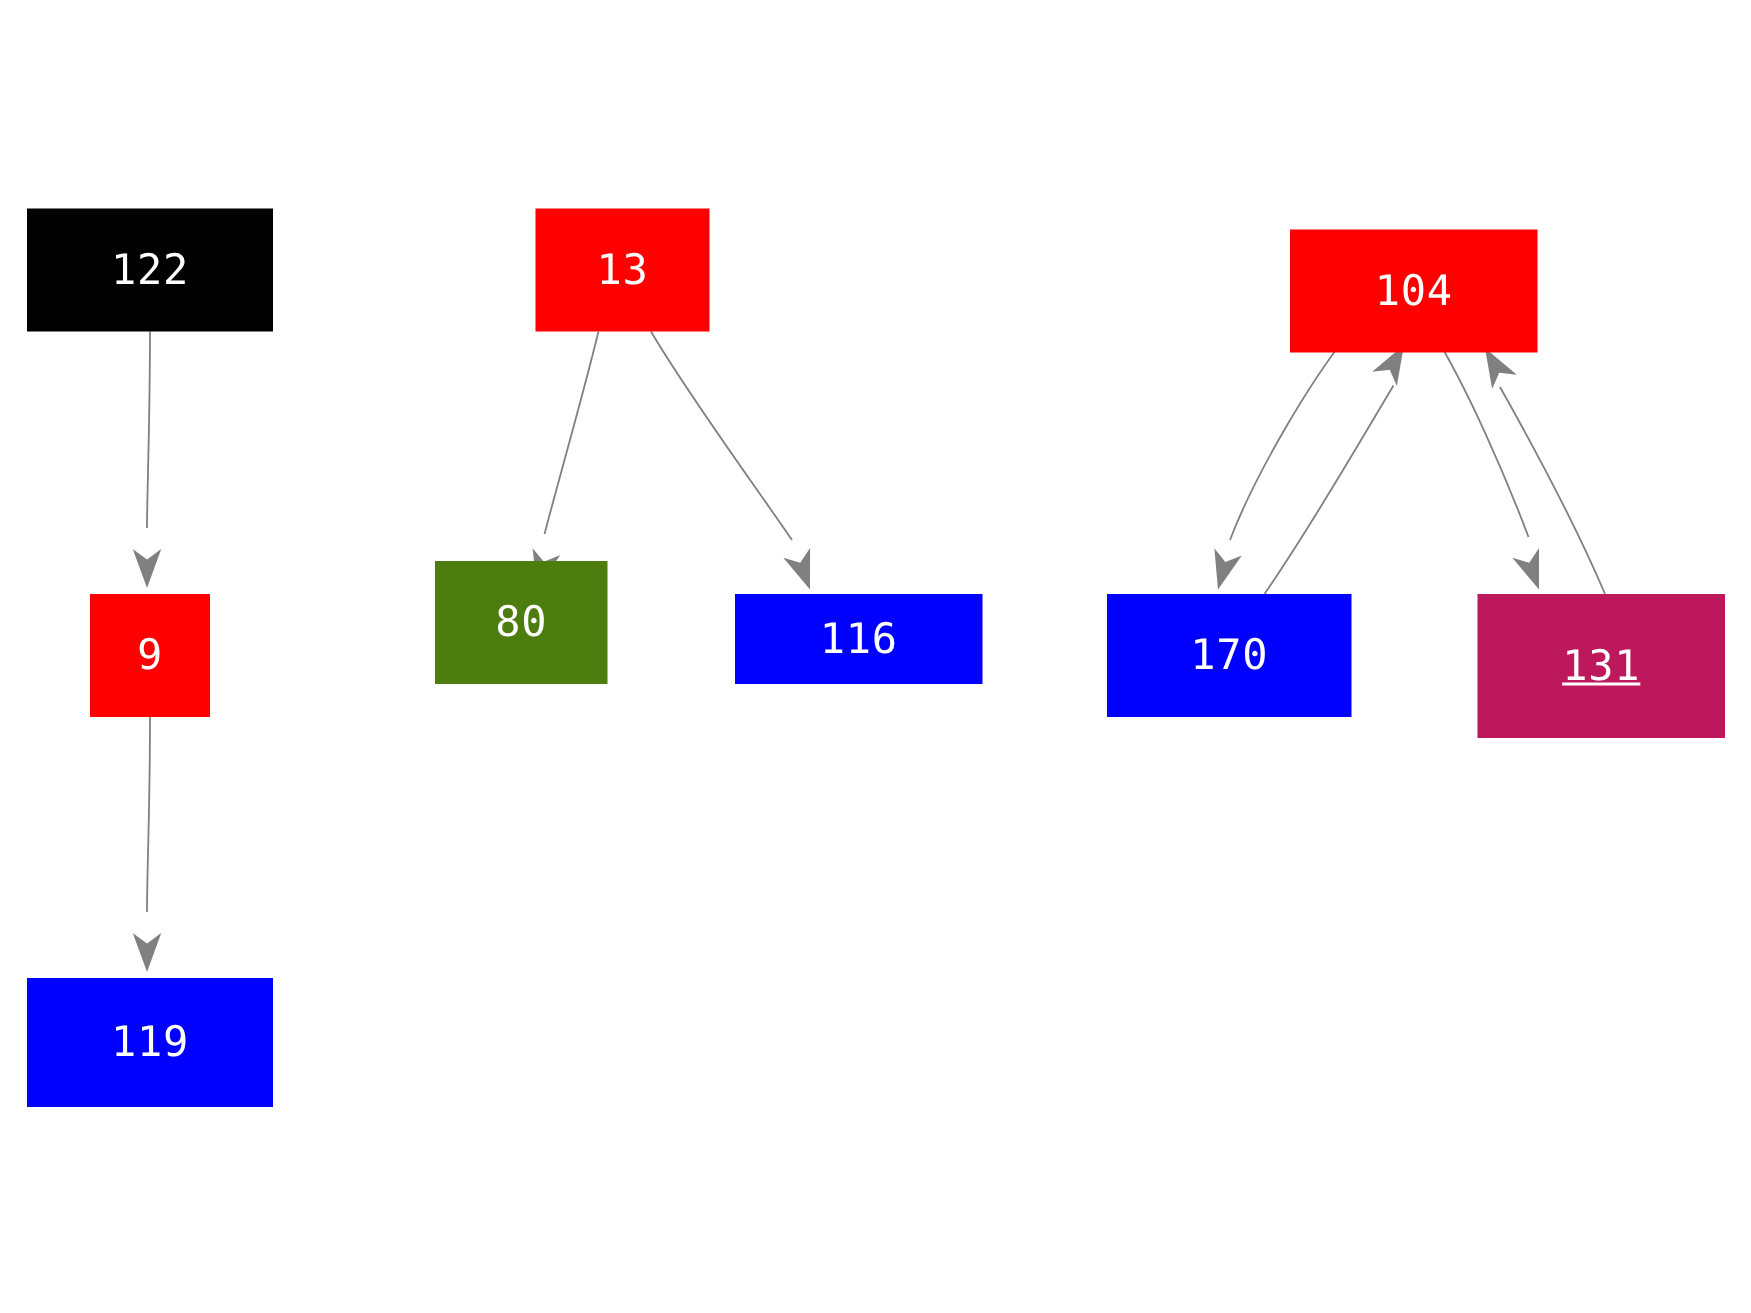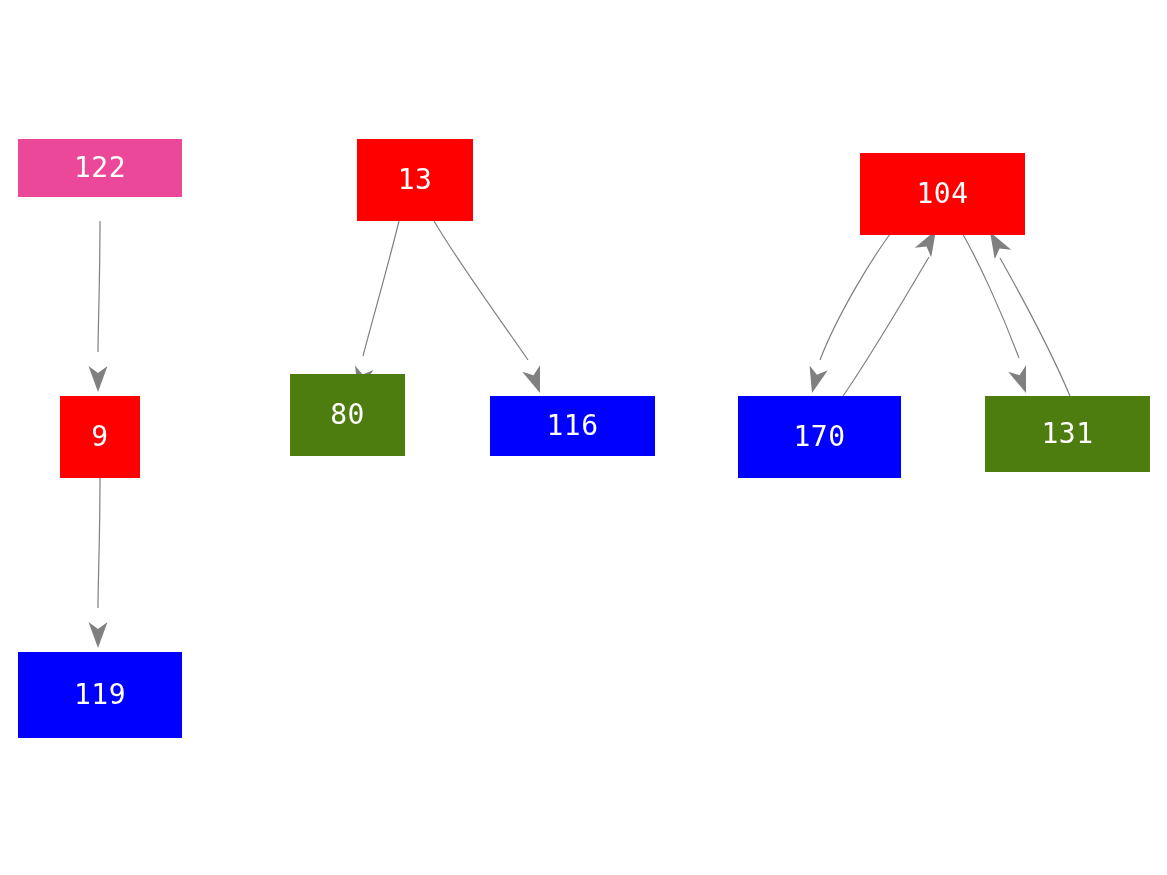--- a/index.html
+++ b/index.html
@@ -76,21 +76,21 @@
       <g>
         <path d="M 955,221 C 978,258 1004,318 1019,358" fill="none" stroke="#808080" stroke-width="1.2"></path>
         <path d="M 0,0 L -9.5,-26 L 0,-19 L 9.5,-26 Z" fill="#808080" transform="translate(1026,393) rotate(-20)"></path>
       </g>
       <g>
         <path d="M 1070,396 C 1048,344 1018,290 1000,258" fill="none" stroke="#808080" stroke-width="1.2"></path>
         <path d="M 0,0 L -9.5,-26 L 0,-19 L 9.5,-26 Z" fill="#808080" transform="translate(990,232) rotate(-210)"></path>
       </g>
     </svg>
   <div id="node-layer">
-      <div class="node" style="left: 18px; top: 139px; width: 164px; height: 58px; background: #ec4899;">
+      <div class="node" style="left: 18px; top: 139px; width: 164px; height: 82px; background: #000000;">
         <span class="node-label">122</span>
       </div>
       <div class="node" style="left: 60px; top: 396px; width: 80px; height: 82px; background: rgb(255, 0, 0);">
         <span class="node-label">9</span>
       </div>
       <div class="node" style="left: 18px; top: 652px; width: 164px; height: 86px; background: rgb(0, 0, 255);">
         <span class="node-label">119</span>
       </div>
       <div class="node" style="left: 357px; top: 139px; width: 116px; height: 82px; background: rgb(255, 0, 0);">
         <span class="node-label">13</span>
@@ -100,17 +100,17 @@
       </div>
       <div class="node" style="left: 490px; top: 396px; width: 165px; height: 60px; background: rgb(0, 0, 255);">
         <span class="node-label">116</span>
       </div>
       <div class="node" style="left: 860px; top: 139px; width: 165px; height: 82px; background: rgb(255, 0, 0); margin-top: 14px;">
         <span class="node-label">104</span>
       </div>
       <div class="node" style="left: 738px; top: 396px; width: 163px; height: 82px; background: rgb(0, 0, 255);">
         <span class="node-label">170</span>
       </div>
-      <div class="node" style="left: 985px; top: 396px; width: 165px; height: 76px; background: #4d7c0f;">
+      <div class="node" style="left: 985px; top: 396px; width: 165px; height: 96px; background: #be185d; text-decoration: underline;">
         <span class="node-label">131</span>
       </div>
     </div>
 </div>
 
 </body></html>

